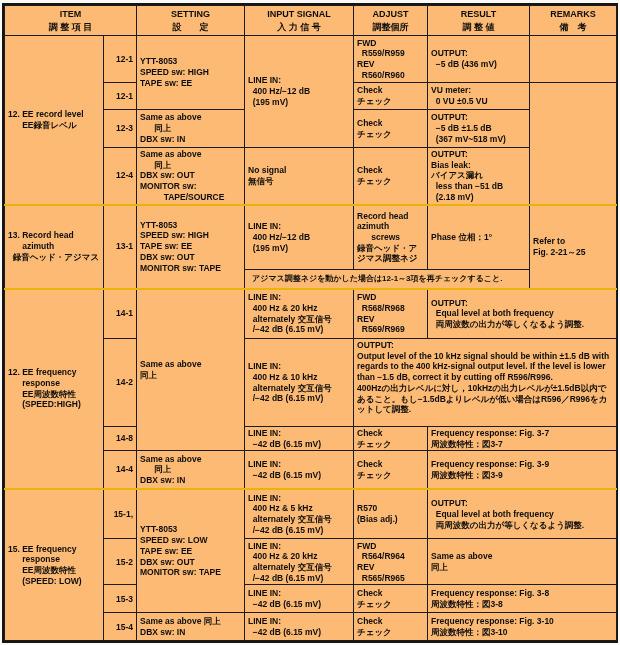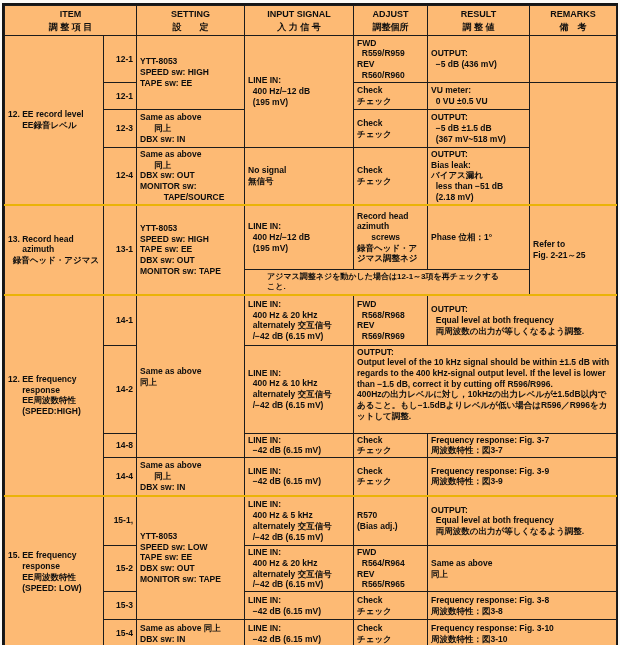--- a/index.html
+++ b/index.html
@@ -7,21 +7,21 @@
        font-family:"Liberation Sans","DejaVu Sans",sans-serif;color:#0e0e0e;}
   .frame{margin:3px 2px;border:2px solid #151515;background:#fdba74;}
   table{border-collapse:collapse;table-layout:fixed;width:612px;}
   td,th{border:1px solid #1c1c1c;padding:1px 3px;vertical-align:middle;
         font-weight:bold;font-size:8.5px;line-height:1.26;
         white-space:pre-wrap;overflow:hidden;text-align:left;color:#0e0e0e;}
   th{text-align:center;font-size:9px;line-height:1.35;padding:2px 1px;}
   .c{text-align:right;}
   .top{vertical-align:top;}
   .sec td{border-top:2px solid #eab308;}
-  .note-cell{font-size:8px;padding:2px 22px;}
+  .note-cell{font-size:8px;padding:2px 7px;}
   
   col.c-item{width:99px;} col.c-num{width:33px;} col.c-set{width:108px;}
   col.c-in{width:109px;} col.c-adj{width:74px;} col.c-res{width:102px;}
   col.c-rem{width:87px;}
 </style>
 </head>
 <body>
 
 <div class="frame">
 <table>

